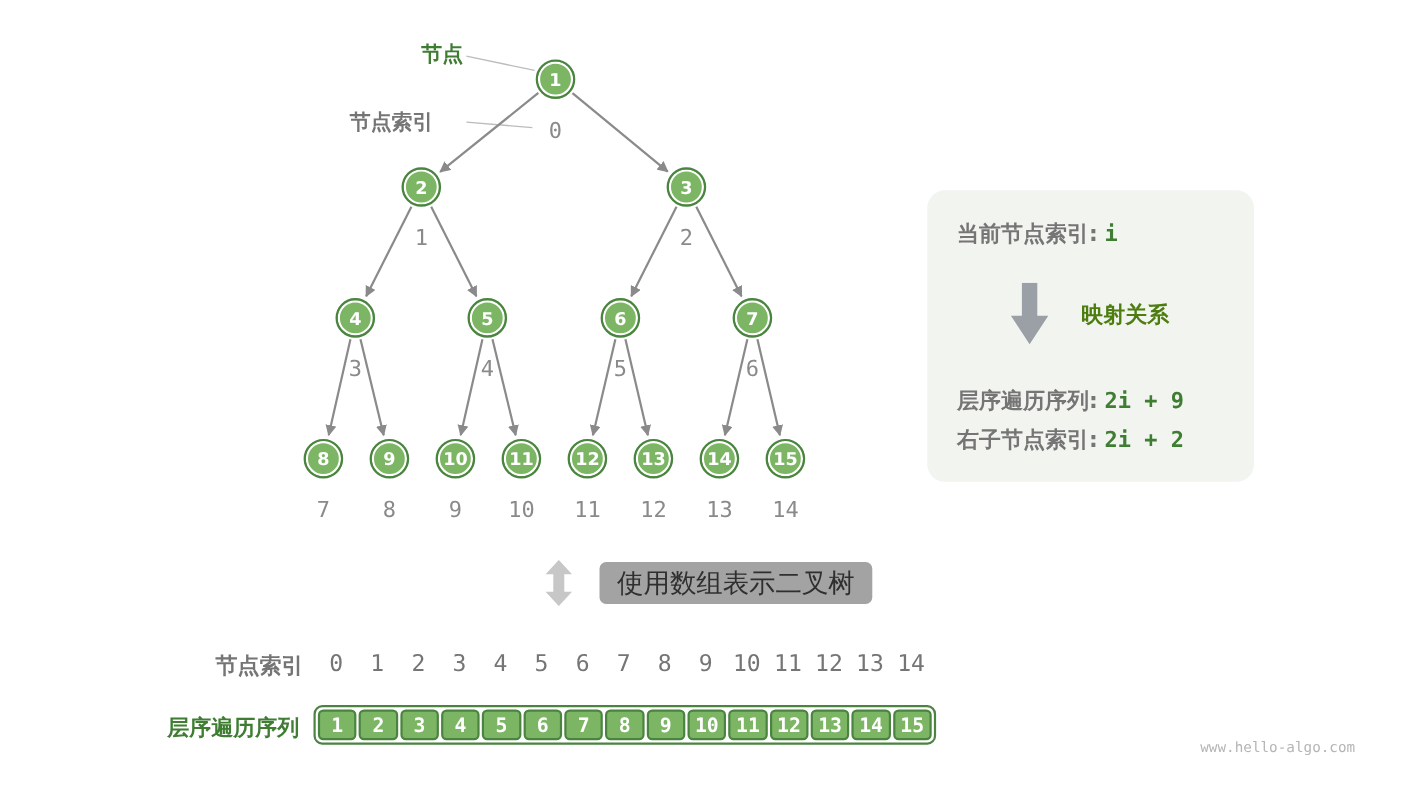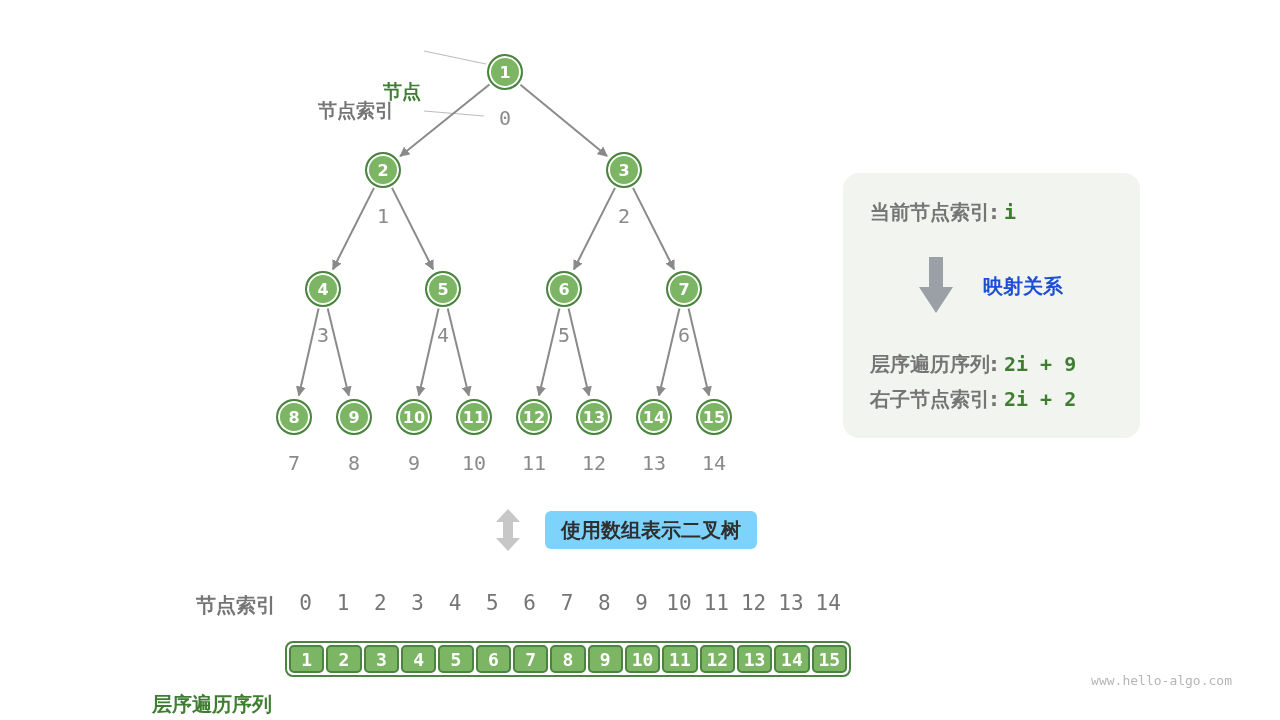--- a/index.html
+++ b/index.html
@@ -16,38 +16,38 @@
     color:#ffffff; font-weight:bold; font-size:16px;
     display:flex; align-items:center; justify-content:center;
   }
   .node-index {
     position:absolute; width:44px; text-align:center;
     font-family:"DejaVu Sans Mono", monospace; font-size:20px; color:#8a8a8a;
   }
 
   .label { position:absolute; font-weight:bold; font-size:19px; white-space:nowrap; }
   .label.big { font-size:20px; }
-  .green { color:#3f7d33;margin-top:43px; }
+  .green { color:#3f7d33; }
   .gray  { color:#757575; }
 
   #panel {
     position:absolute; left:843px; top:173px; width:297px; height:265px;
     background:#f2f4f0; border-radius:16px;text-decoration:underline;
   }
   .p-row { position:absolute; white-space:nowrap; }
   .p-label { font-weight:bold; font-size:20px; color:#757575; }
   .p-formula { font-weight:bold; font-size:20px; color:#3f7d33; font-family:"DejaVu Sans Mono", monospace; margin-left:6px; }
-  .p-mapping { position:absolute; font-weight:bold; font-size:20px; color:#1d4ed8; white-space:nowrap; }
+  .p-mapping { position:absolute; font-weight:bold; font-size:20px; color:#4d7c0f; white-space:nowrap; }
   .down-arrow { position:absolute; }
   .updown-arrow { position:absolute; }
 
   #note-box {
     position:absolute; left:545px; top:511px; height:38px; line-height:38px;
-    padding:0 16px; background:#7dd3fc; border-radius:6px;
-    font-size:20px; color:#2f2f2f; white-space:nowrap;font-weight:bold;
+    padding:0 16px; background:#a3a3a3; border-radius:6px;
+    font-size:24px; color:#2f2f2f; white-space:nowrap;
   }
 
   #index-row {
     position:absolute; left:287px; top:591px; width:560px;
     display:flex;
   }
   .idx-cell {
     flex:1; text-align:center;
     font-family:"DejaVu Sans Mono", monospace; font-size:21px; color:#757575;
   }

